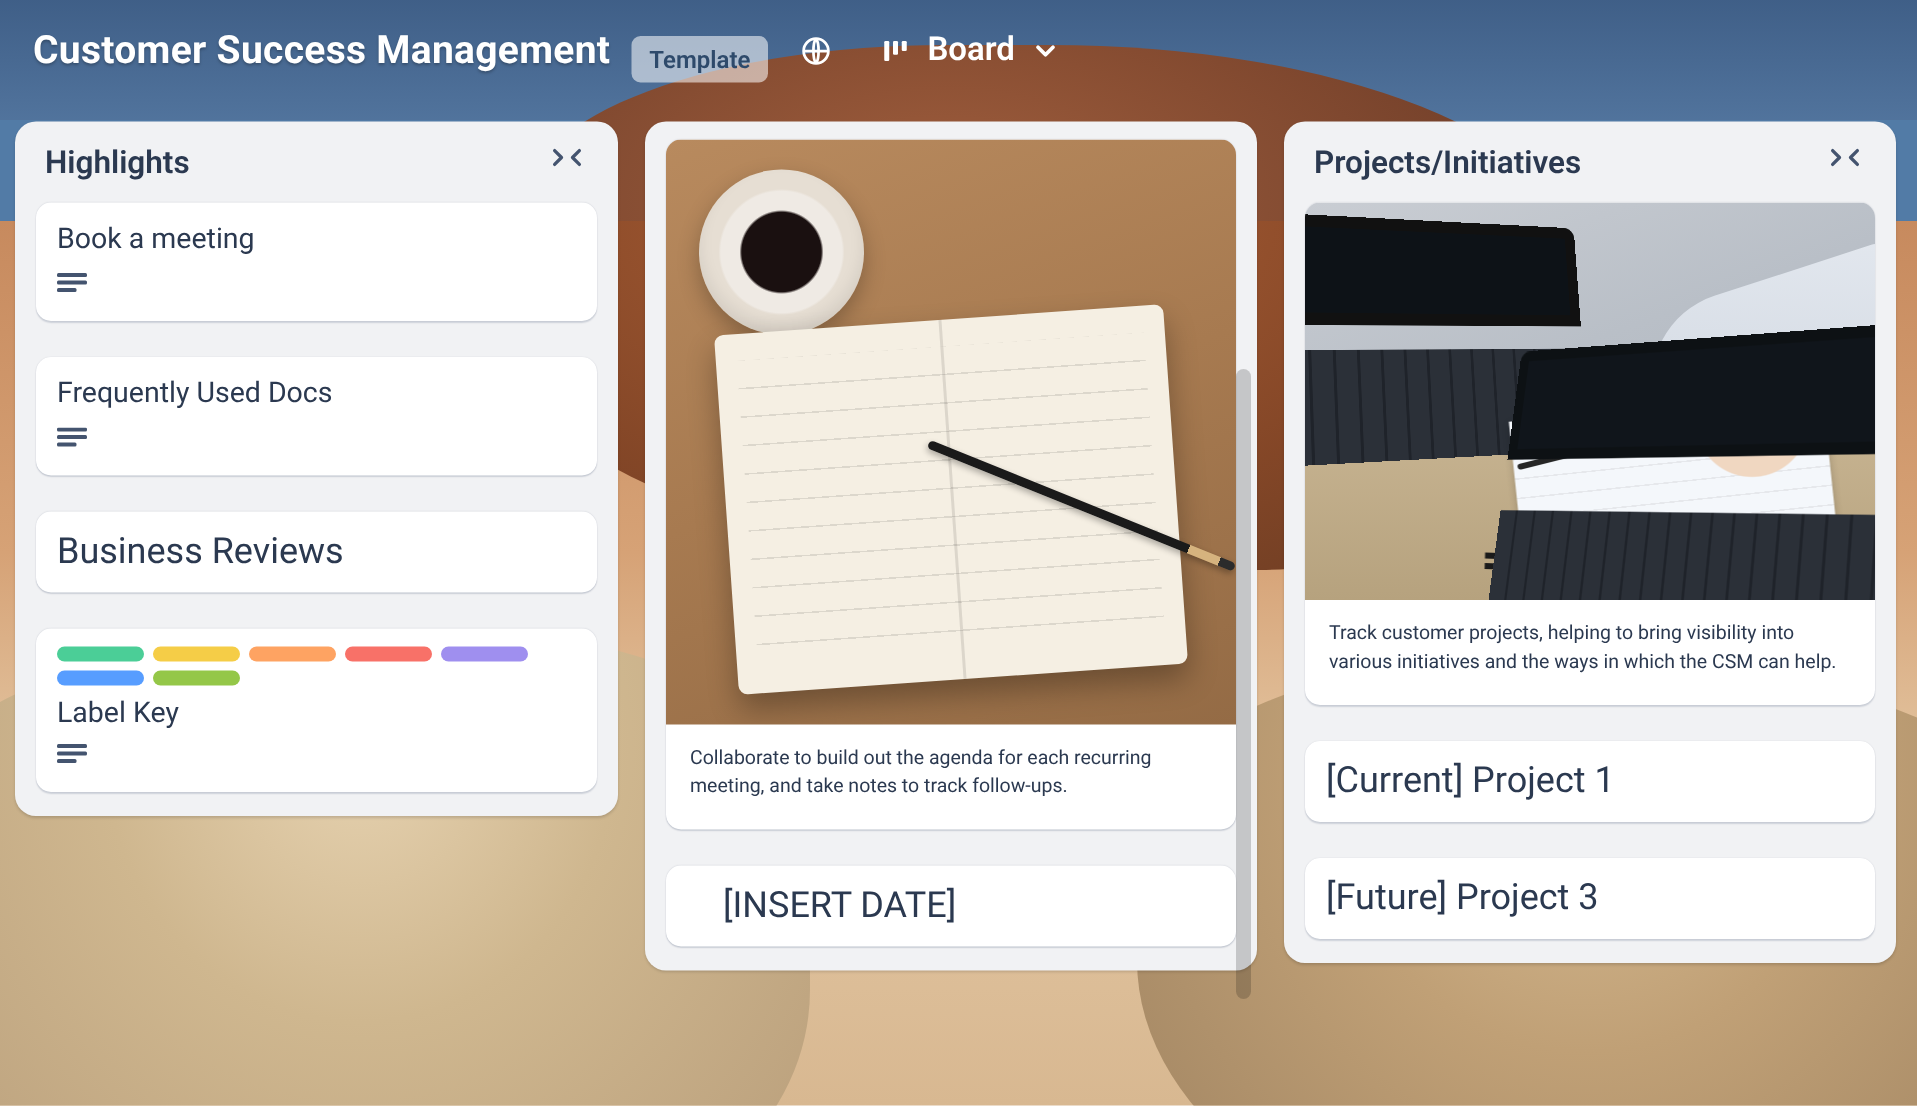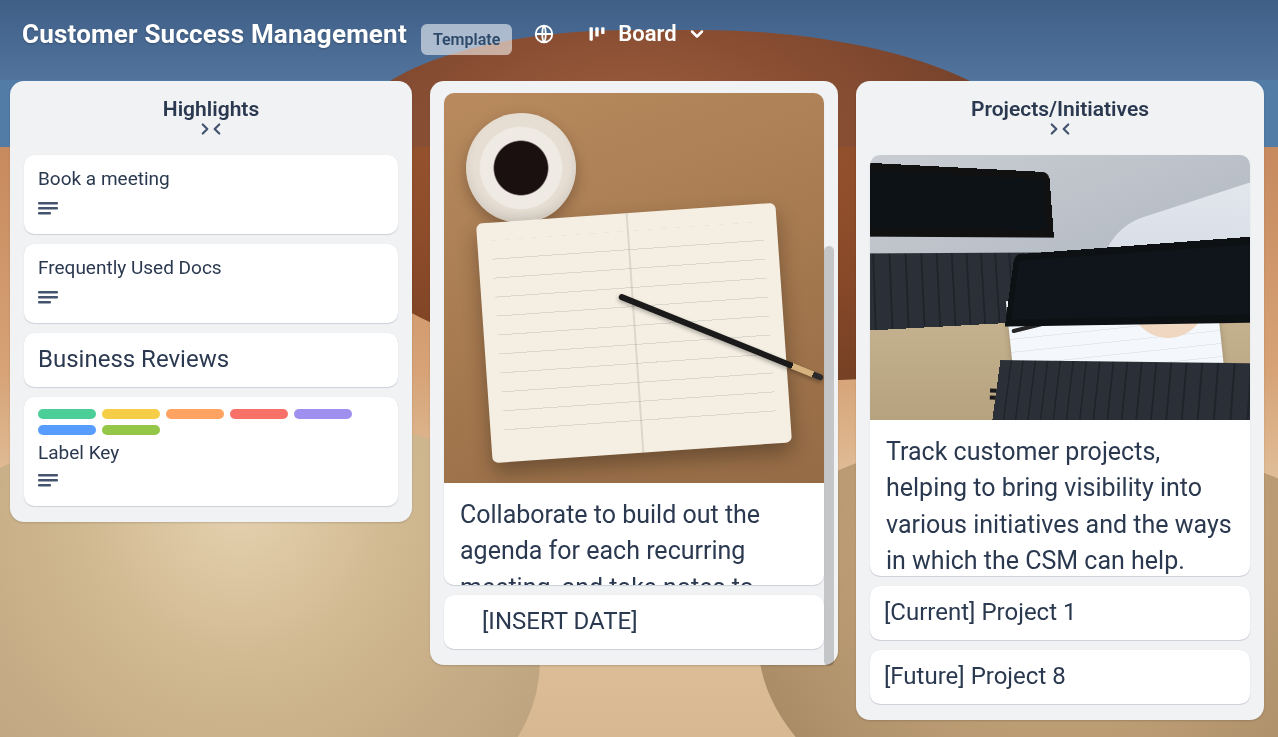--- a/index.html
+++ b/index.html
@@ -75,38 +75,37 @@
     background: #f1f2f4;
     border-radius: 14px;
     width: 402px; min-width: 402px;
     padding: 10px 12px 14px 12px;
     display: flex; flex-direction: column; gap: 10px;
     max-height: 100%;
     box-shadow: 0 1px 2px rgba(0,0,0,0.15);
   }
   .list.wide { width: 408px; min-width: 408px; }
   .list-header {
-    display: flex; align-items: center; justify-content: space-between;
+    display: flex; justify-content: space-between;
     padding: 6px 8px 2px 8px;
-    flex-direction: column;
   }
   .list-title { font-size: 21px; font-weight: 600; color: #2b3950; }
   .collapse-btn { width:28px; height:20px; display:flex; align-items:center; justify-content:center; cursor:pointer; color:#44546f; border-radius:4px; }
 
-  .cards { display:flex; flex-direction:column; gap:10px; overflow-y:auto; padding:2px; }
+  .cards { display:flex; flex-direction:column; gap:24px; overflow-y:auto; padding:2px; }
 
   .card {
     background: #fff; border-radius: 10px;
     box-shadow: 0 1px 1px rgba(9,30,66,0.15), 0 0 1px rgba(9,30,66,0.1);
     padding: 12px 14px;
     cursor: pointer;
   }
   .card.cover { padding: 0; overflow: hidden; }
   .card-title { font-size: 19px; color: #2b3950; margin-bottom: 10px; }
-  .card-body-text { font-size: 25px; color: #2b3950; line-height: 1.45; padding: 14px 16px 18px 16px; }
+  .card-body-text { font-size: 13px; color: #2b3950; line-height: 1.45; padding: 14px 16px 18px 16px; }
   .card .plain { font-size: 24px; color: #2b3950; }
 
   .desc-icon { width:24px; height:20px; display:inline-flex; align-items:center; justify-content:flex-start; color:#44546f; }
 
   .labels-row { display:flex; flex-wrap:wrap; gap:6px; margin-bottom: 6px; }
   .label-pill { height: 10px; width: 58px; border-radius: 5px; }
 
   
   .cover-img { width: 100%; height: 390px; position: relative; overflow:hidden; }
   .cover-notebook {
@@ -328,18 +327,18 @@
               <div class="screen"></div>
               <div class="keys"></div>
             </div>
         </div>
         <div class="card-body-text">Track customer projects, helping to bring visibility into various initiatives and the ways in which the CSM can help.</div>
       </div>
       <div class="card" style="padding-bottom:14px;">
         <div class="plain">[Current] Project 1</div>
       </div>
       <div class="card" style="padding-bottom:14px;">
-        <div class="plain">[Future] Project 8</div>
+        <div class="plain">[Future] Project 3</div>
       </div>
     </div>
   </div>
 
 </div>
 
 </body></html>

